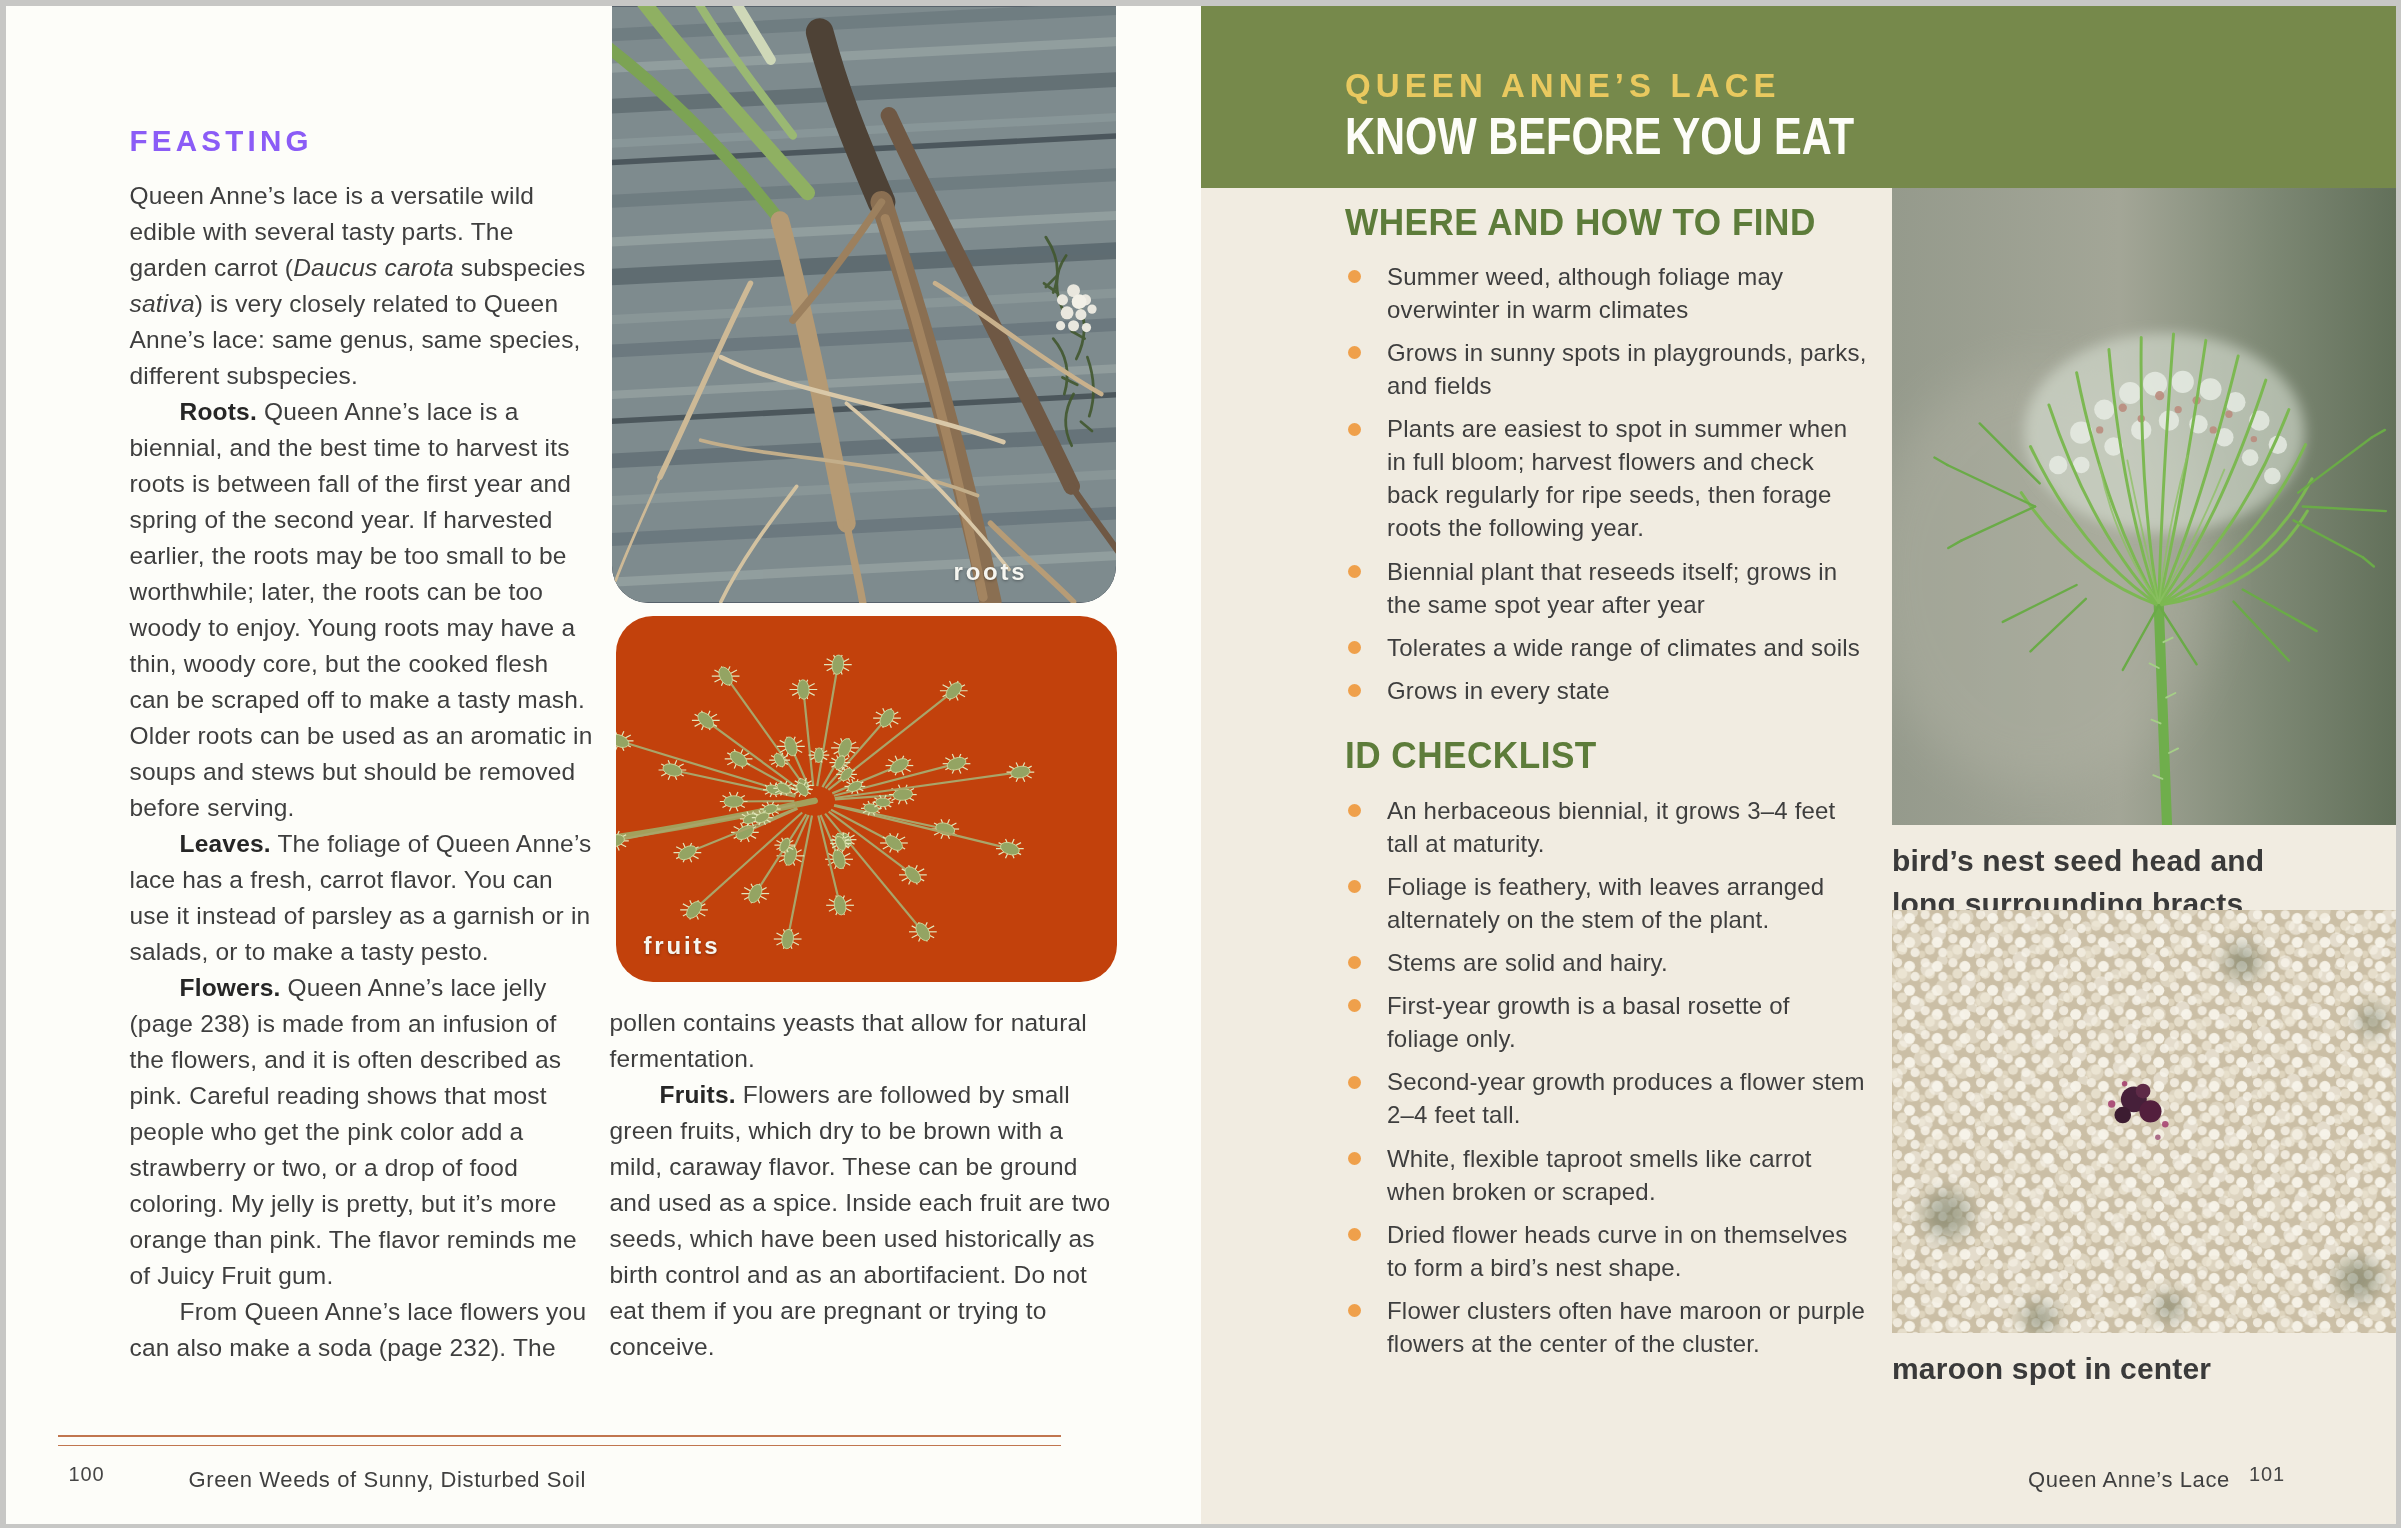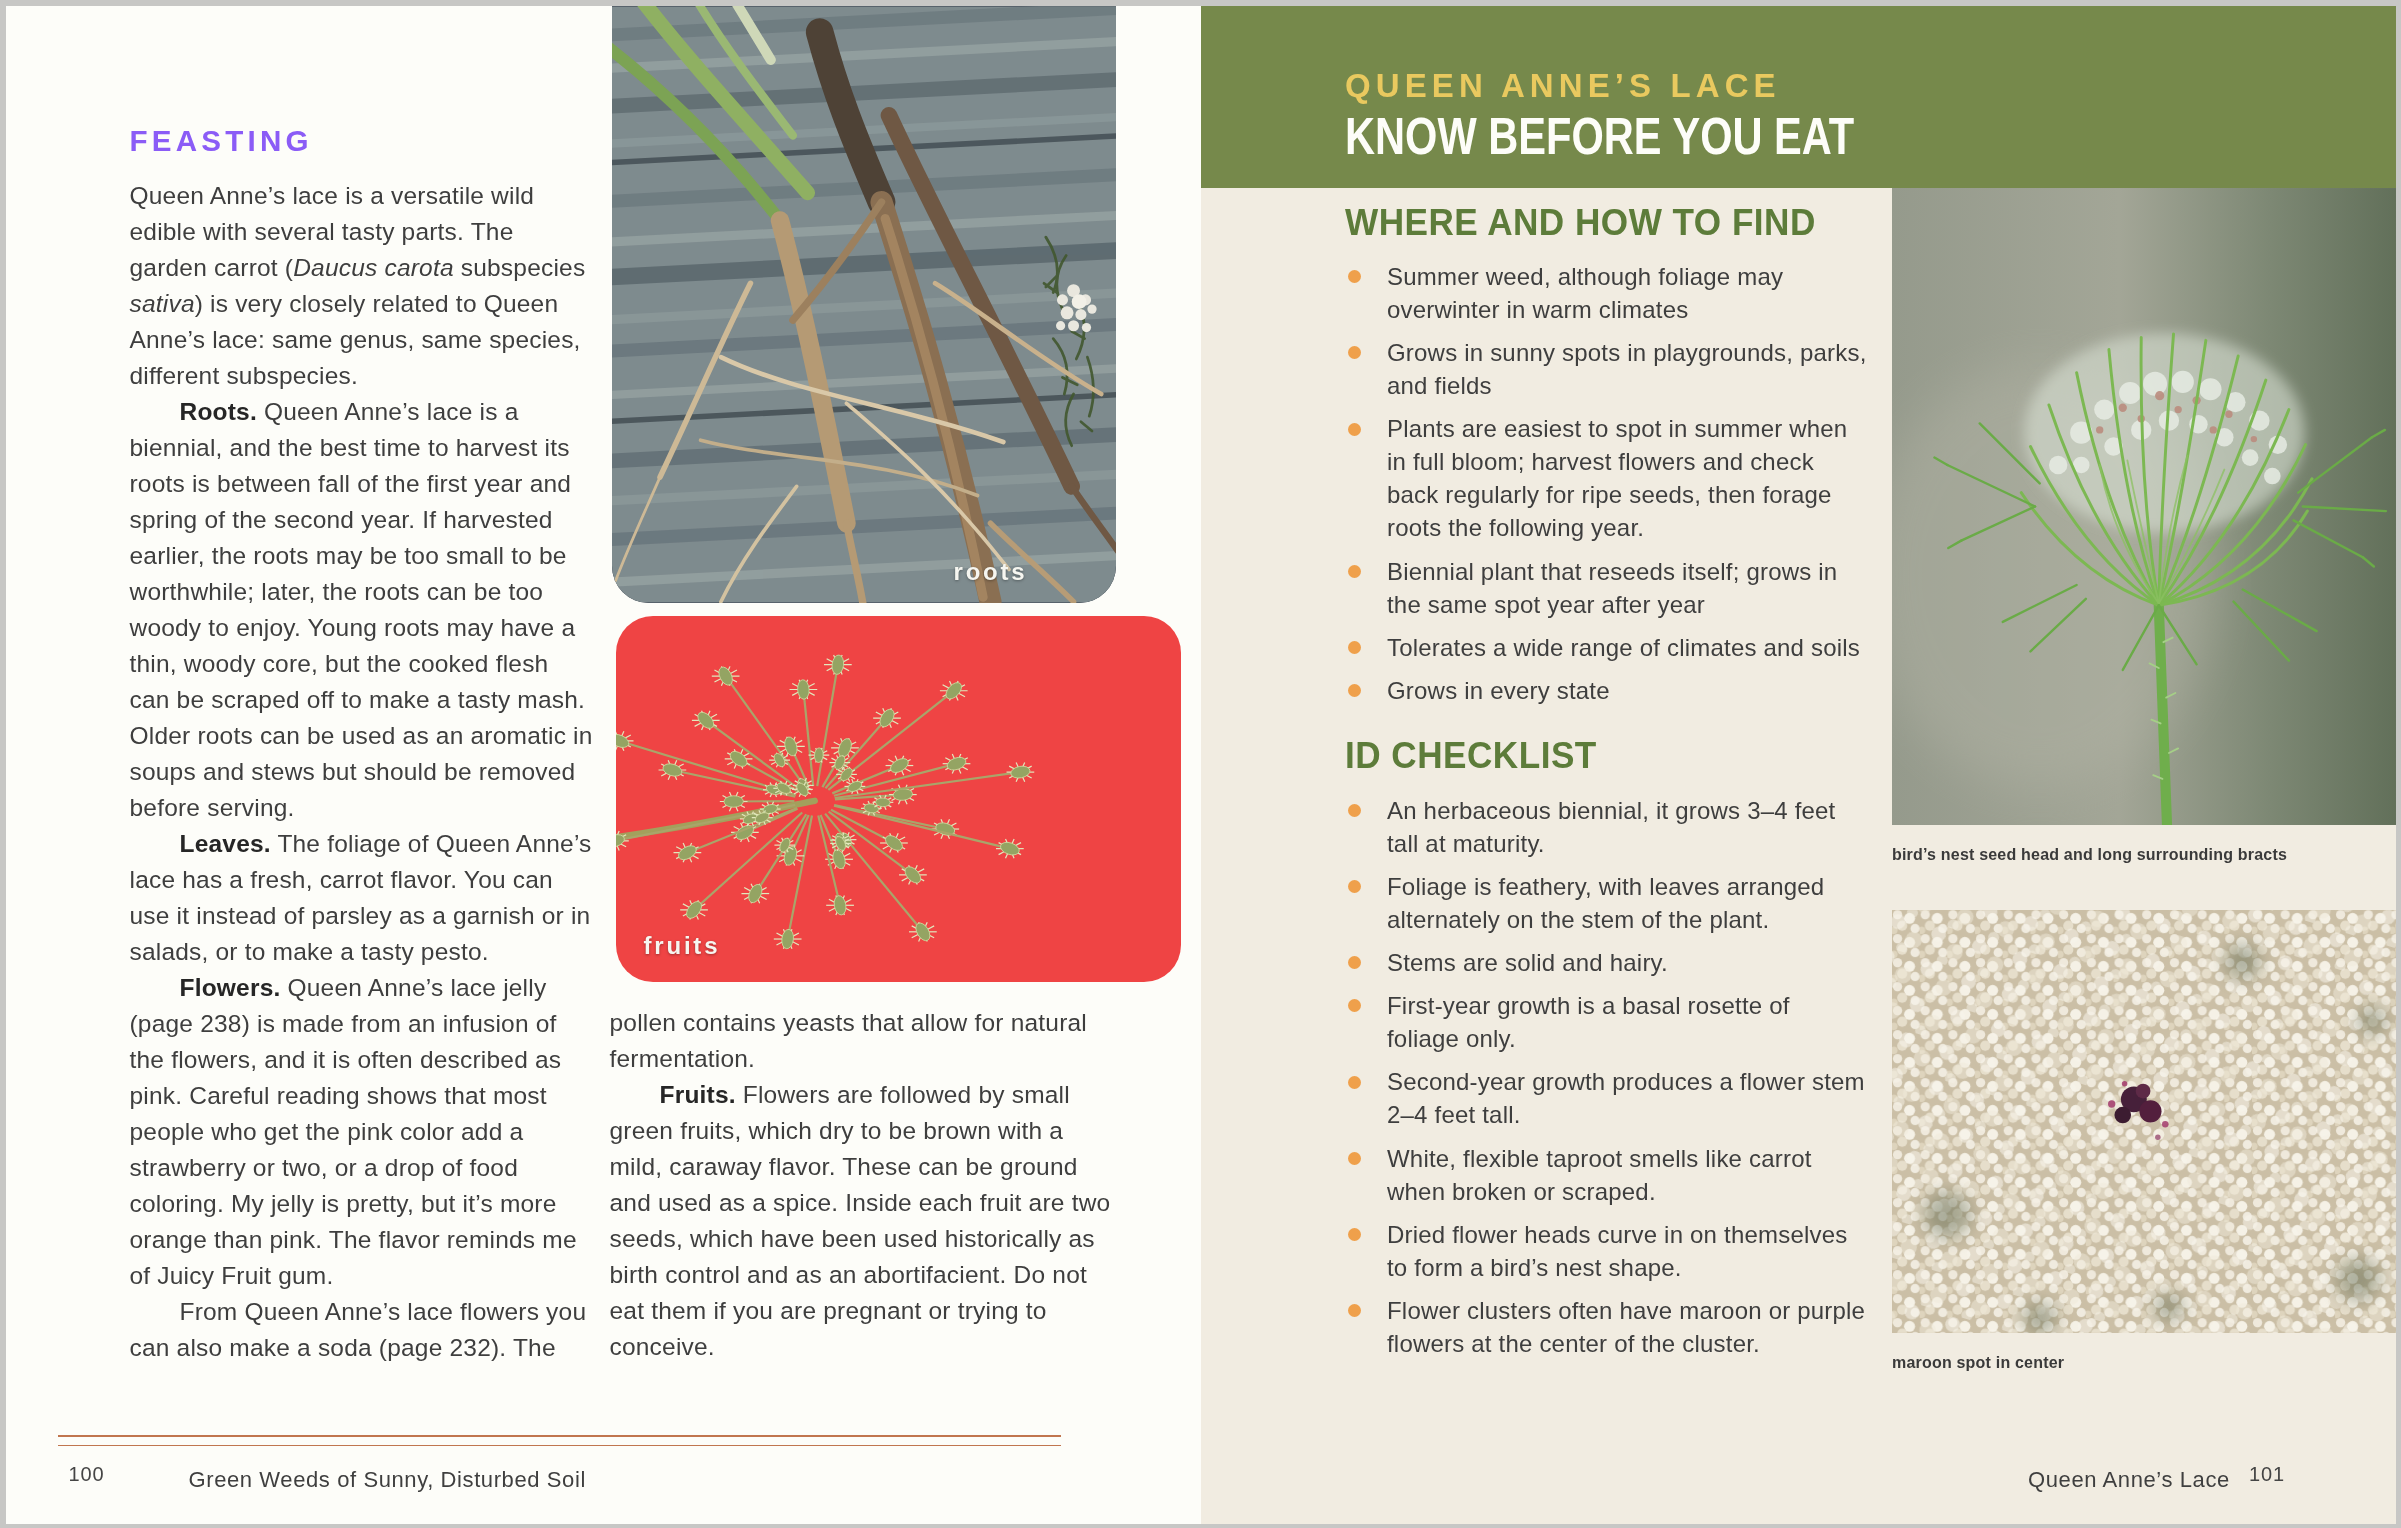--- a/index.html
+++ b/index.html
@@ -22,21 +22,21 @@
   }
   .bodytext p{
     margin:0;font-size:24.5px;line-height:36px;color:#3e3e3e;letter-spacing:0.2px;
   }
   .bodytext p.ind{text-indent:50px;}
   .bodytext b{color:#262626;}
   .col2{position:absolute;left:604px;top:999px;width:506px;}
 
   figure{margin:0;padding:0;position:absolute;overflow:hidden;}
   .ph-roots{left:606px;top:0;width:504px;height:597px;border-radius:0 0 37px 37px;background:#0f172a;}
-  .ph-fruits{left:610px;top:610px;width:565px;height:366px;border-radius:37px;background:#ef4444;}
+  .ph-fruits{left:610px;top:610px;width:501px;height:366px;border-radius:37px;background:#c2410c;}
   .photo-label{
     position:absolute;color:#f6f6f0;font-size:24px;font-weight:600;
     letter-spacing:2.8px;text-shadow:0 0.9px 2.8px rgba(0,0,0,.35);
   }
   .lbl-roots{right:88px;bottom:16.6px;}
   .lbl-fruits{left:28px;bottom:22px;}
 
   .footer-rule{
     position:absolute;left:52px;top:1429px;width:1003px;height:11px;
     border-top:2.8px solid #c1764f;border-bottom:1.8px solid #c1764f;
@@ -68,21 +68,21 @@
     font-size:24px;line-height:33px;color:#3e3e3e;letter-spacing:0.2px;
   }
   ul.bullets li::before{
     content:"";position:absolute;left:2.8px;top:10.2px;width:13px;height:13px;
     border-radius:50%;background:#efa04b;
   }
   .ph-nest{left:691px;top:182px;width:504px;height:637px;background:#8f9489;}
   .ph-lace{left:691px;top:904px;width:504px;height:423px;background:#cbbfa6;}
   .caption{
     position:absolute;left:691px;width:406px;margin:0;
-    font-size:16px;line-height:31px;font-weight:700;color:#3a3a3a;letter-spacing:0.2px;
+    font-size:30px;line-height:43px;font-weight:700;color:#3a3a3a;letter-spacing:0.2px;
   }
   .cap1{top:833px;}
   .cap2{top:1341px;}
   .rp-footer-section{position:absolute;left:827px;top:1461px;font-size:22px;color:#3f3f3f;letter-spacing:0.6px;}
   .pn-right{left:1048px;top:1457px;}
 </style>
 </head>
 <body>
 
 <div class="spread">

